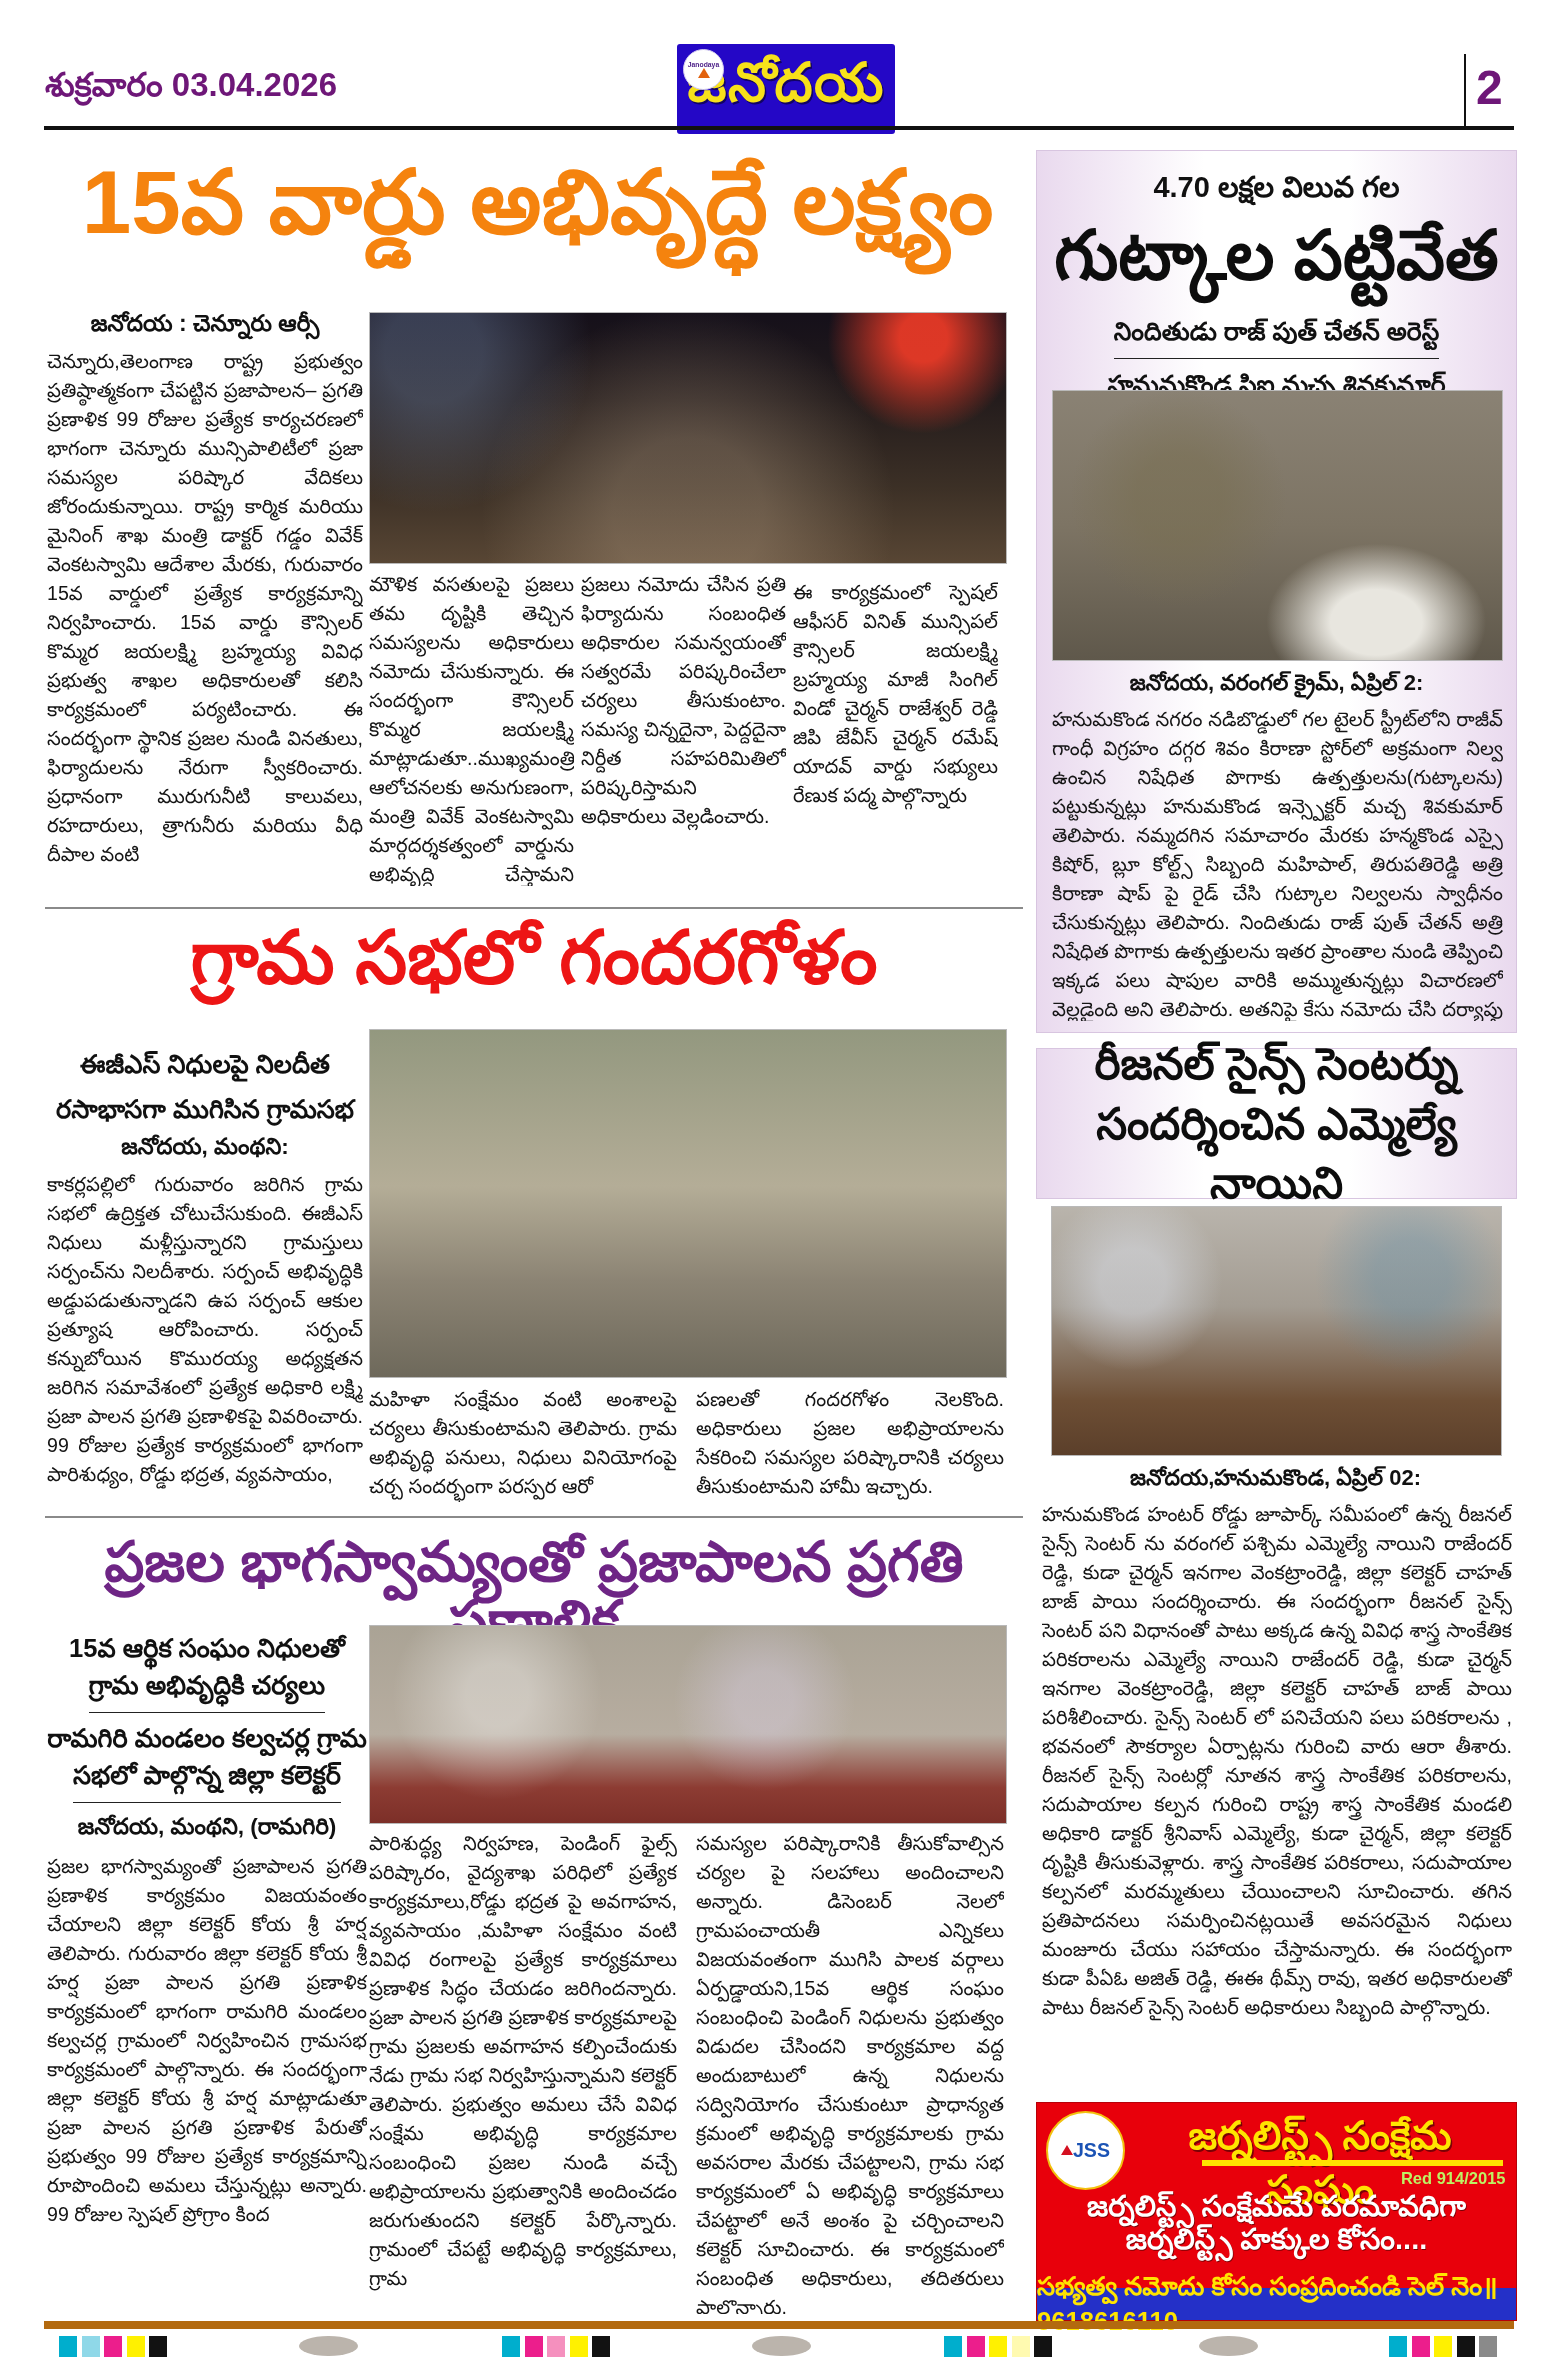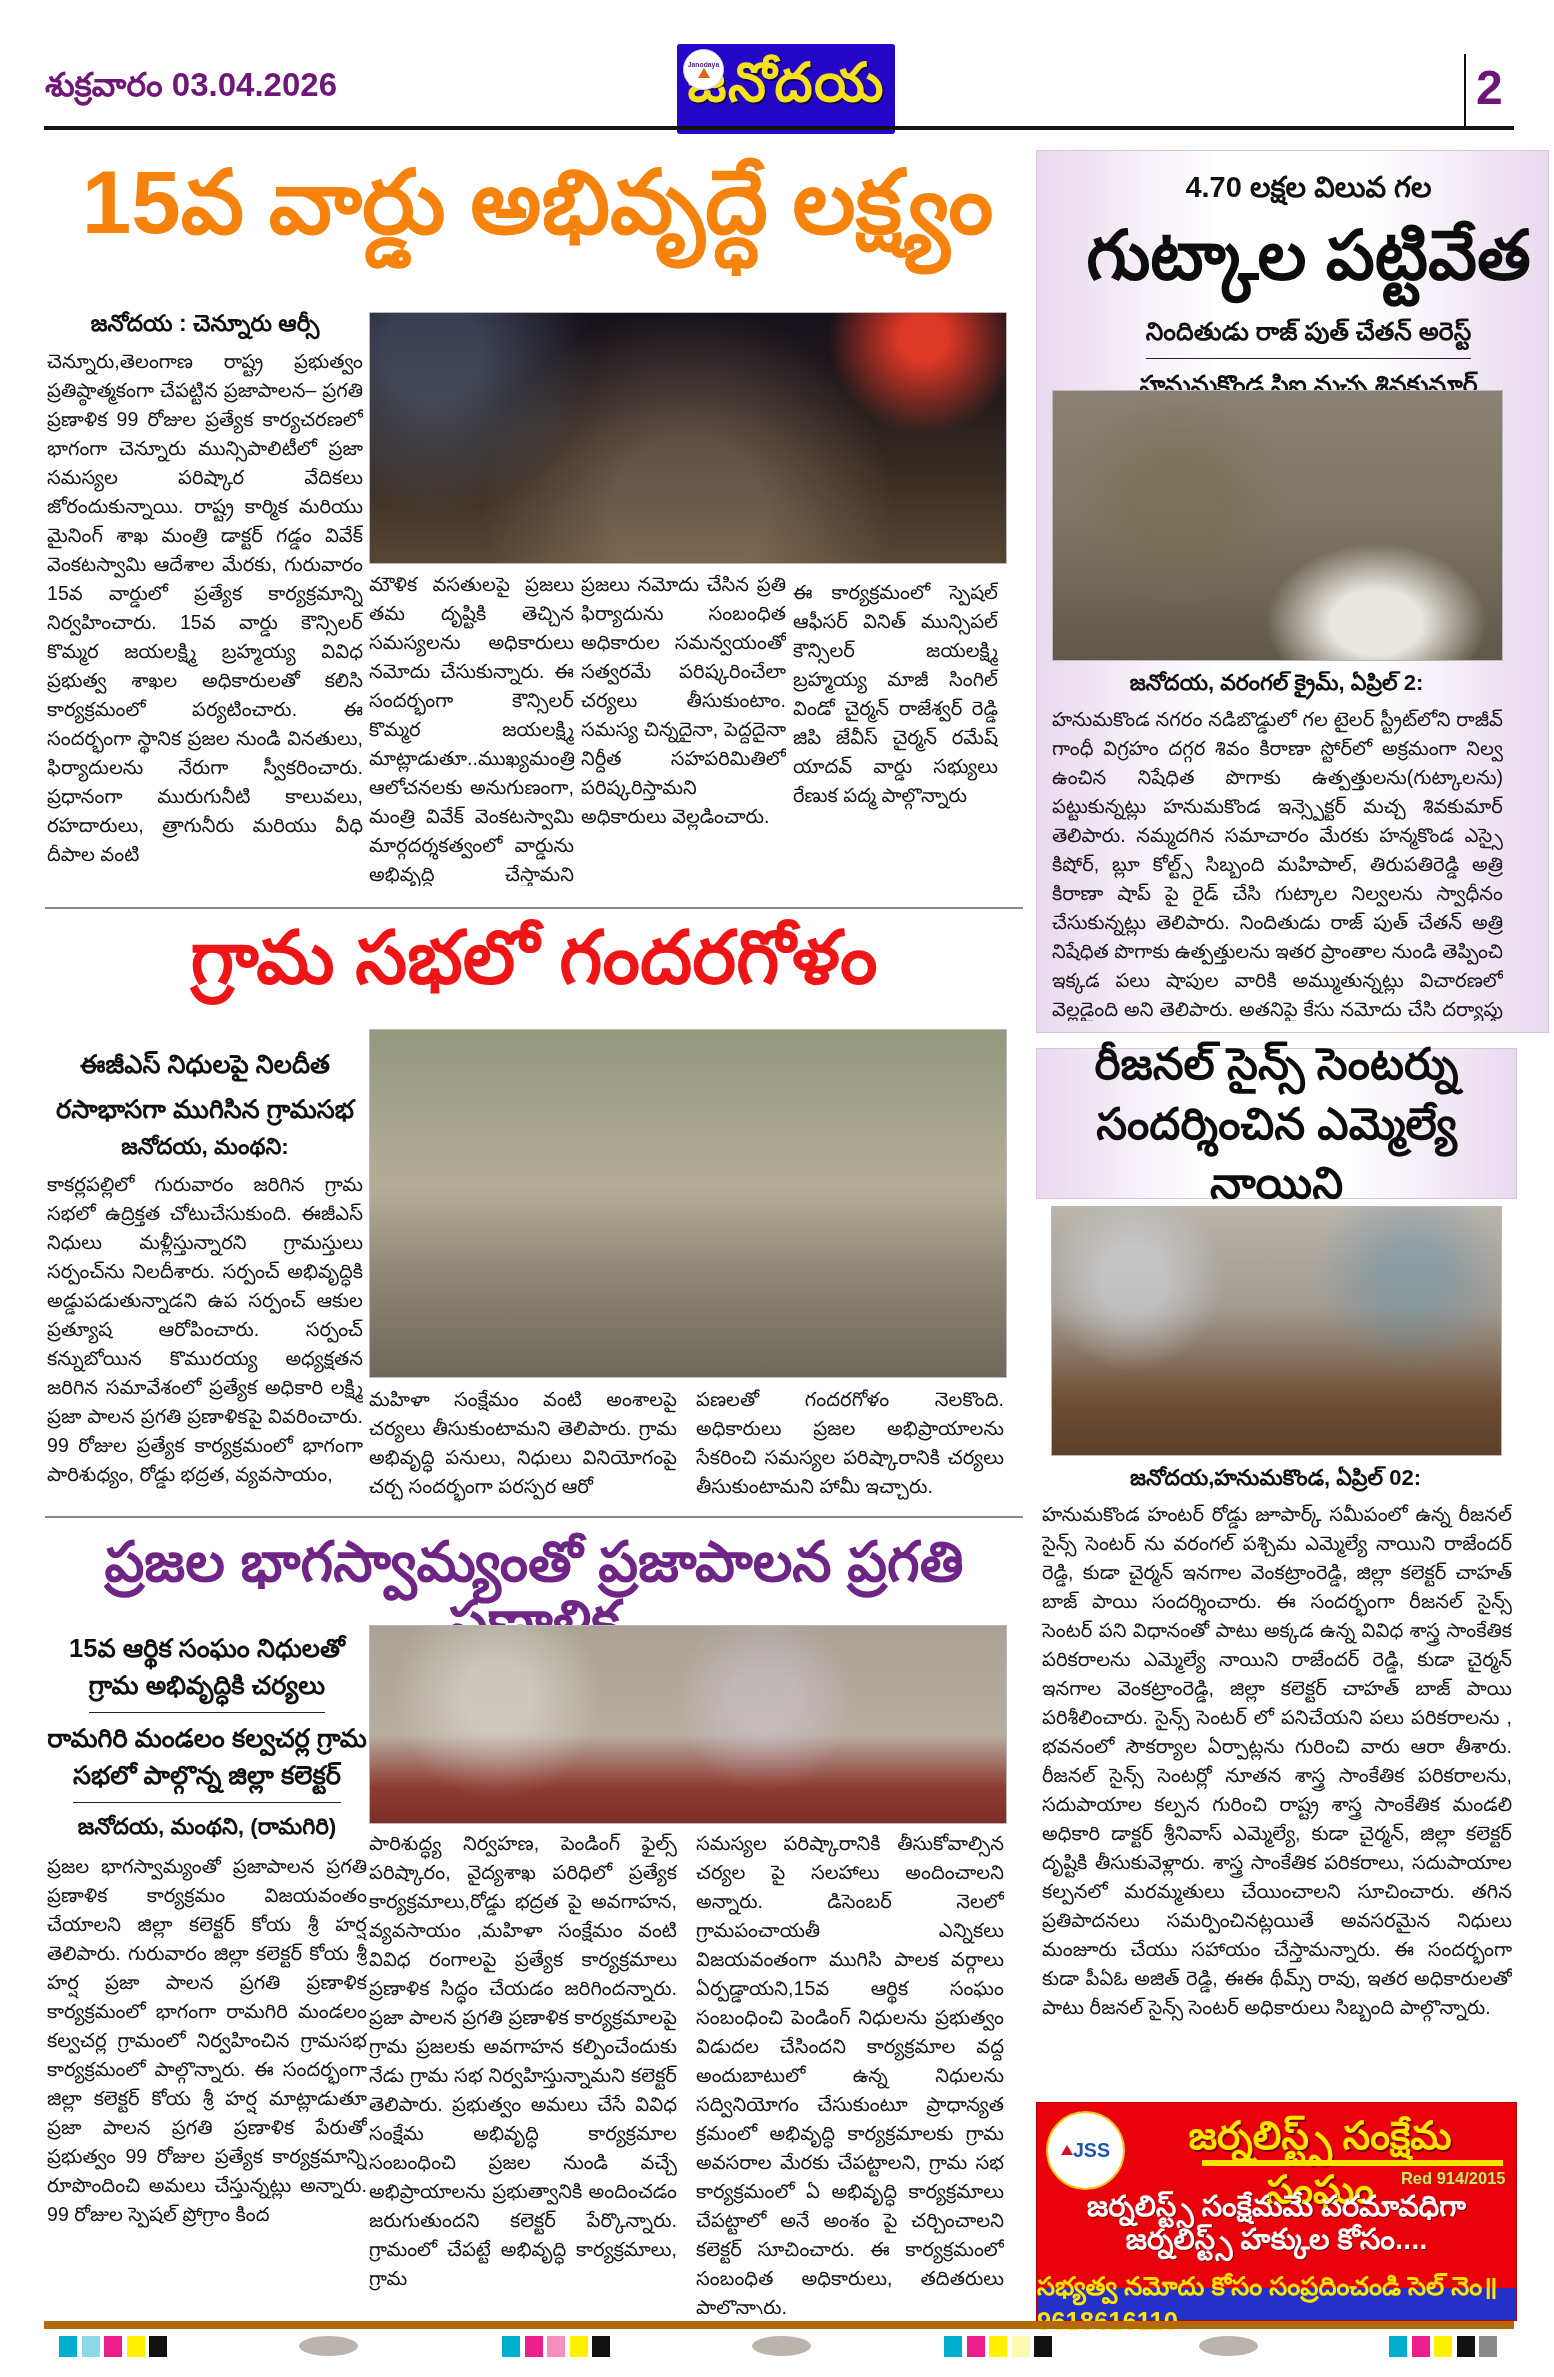--- a/index.html
+++ b/index.html
@@ -137,21 +137,21 @@
     <span class="deck" style="font-size:25.6px;">సభలో పాల్గొన్న జిల్లా కలెక్టర్</span>
   </div>
   <div class="abs dateline center" style="left:47px;top:1814px;width:320px;">జనోదయ, మంథని, (రామగిరి)</div>
   <div class="abs body-text just" style="left:47px;top:1852px;width:320px;height:463px;">ప్రజల భాగస్వామ్యంతో ప్రజాపాలన ప్రగతి ప్రణాళిక కార్యక్రమం విజయవంతం చేయాలని జిల్లా కలెక్టర్ కోయ శ్రీ హర్ష తెలిపారు. గురువారం జిల్లా కలెక్టర్ కోయ శ్రీ హర్ష ప్రజా పాలన ప్రగతి ప్రణాళిక కార్యక్రమంలో భాగంగా రామగిరి మండలం కల్వచర్ల గ్రామంలో నిర్వహించిన గ్రామసభ కార్యక్రమంలో పాల్గొన్నారు. ఈ సందర్భంగా జిల్లా కలెక్టర్ కోయ శ్రీ హర్ష మాట్లాడుతూ ప్రజా పాలన ప్రగతి ప్రణాళిక పేరుతో ప్రభుత్వం 99 రోజుల ప్రత్యేక కార్యక్రమాన్ని రూపొందించి అమలు చేస్తున్నట్లు అన్నారు. 99 రోజుల స్పెషల్ ప్రోగ్రాం కింద</div>
 
   <div class="abs photo ph-line" style="left:369px;top:1625px;width:636px;height:197px;"></div>
 
   <div class="abs body-text just" style="left:369px;top:1829px;width:308px;height:485px;">పారిశుద్ధ్య నిర్వహణ, పెండింగ్ ఫైల్స్ పరిష్కారం, వైద్యశాఖ పరిధిలో ప్రత్యేక కార్యక్రమాలు,రోడ్డు భద్రత పై అవగాహన, వ్యవసాయం ,మహిళా సంక్షేమం వంటి వివిధ రంగాలపై ప్రత్యేక కార్యక్రమాలు ప్రణాళిక సిద్ధం చేయడం జరిగిందన్నారు. ప్రజా పాలన ప్రగతి ప్రణాళిక కార్యక్రమాలపై గ్రామ ప్రజలకు అవగాహన కల్పించేందుకు నేడు గ్రామ సభ నిర్వహిస్తున్నామని కలెక్టర్ తెలిపారు. ప్రభుత్వం అమలు చేసే వివిధ సంక్షేమ అభివృద్ధి కార్యక్రమాల సంబంధించి ప్రజల నుండి వచ్చే అభిప్రాయాలను ప్రభుత్వానికి అందించడం జరుగుతుందని కలెక్టర్ పేర్కొన్నారు. గ్రామంలో చేపట్టే అభివృద్ధి కార్యక్రమాలు, గ్రామ</div>
   <div class="abs body-text just" style="left:696px;top:1829px;width:308px;height:485px;">సమస్యల పరిష్కారానికి తీసుకోవాల్సిన చర్యల పై సలహాలు అందించాలని అన్నారు. డిసెంబర్ నెలలో గ్రామపంచాయతీ ఎన్నికలు విజయవంతంగా ముగిసి పాలక వర్గాలు ఏర్పడ్డాయని,15వ ఆర్థిక సంఘం సంబంధించి పెండింగ్ నిధులను ప్రభుత్వం విడుదల చేసిందని కార్యక్రమాల వద్ద అందుబాటులో ఉన్న నిధులను సద్వినియోగం చేసుకుంటూ ప్రాధాన్యత క్రమంలో అభివృద్ధి కార్యక్రమాలకు గ్రామ అవసరాల మేరకు చేపట్టాలని, గ్రామ సభ కార్యక్రమంలో ఏ అభివృద్ధి కార్యక్రమాలు చేపట్టాలో అనే అంశం పై చర్చించాలని కలెక్టర్ సూచించారు. ఈ కార్యక్రమంలో సంబంధిత అధికారులు, తదితరులు పాల్గొన్నారు.</div>
 
-  <div class="abs lavbox" style="left:1036px;top:150px;width:479px;height:881px;padding-left:32px;">
+  <div class="abs lavbox" style="left:1036px;top:150px;width:479px;height:881px;">
     <div class="r-kicker center" style="margin-top:19.6px;">4.70 లక్షల విలువ గల</div>
     <div class="r-headline center" style="margin-top:10.5px;">గుట్కాల పట్టివేత</div>
     <div class="center" style="margin-top:27px;">
       <span class="deck">నిందితుడు రాజ్ పుత్ చేతన్ అరెస్ట్</span>
     </div>
     <div class="center" style="margin-top:10.5px;">
       <span class="deck">హనుమకొండ సిఐ మచ్చ శివకుమార్</span>
     </div>
     <div class="photo ph-gutka" style="position:absolute;left:15px;top:239px;width:449px;height:269px;"></div>
     <div class="caption center" style="position:absolute;left:15px;top:519px;width:449px;">జనోదయ, వరంగల్ క్రైమ్, ఏప్రిల్ 2:</div>

